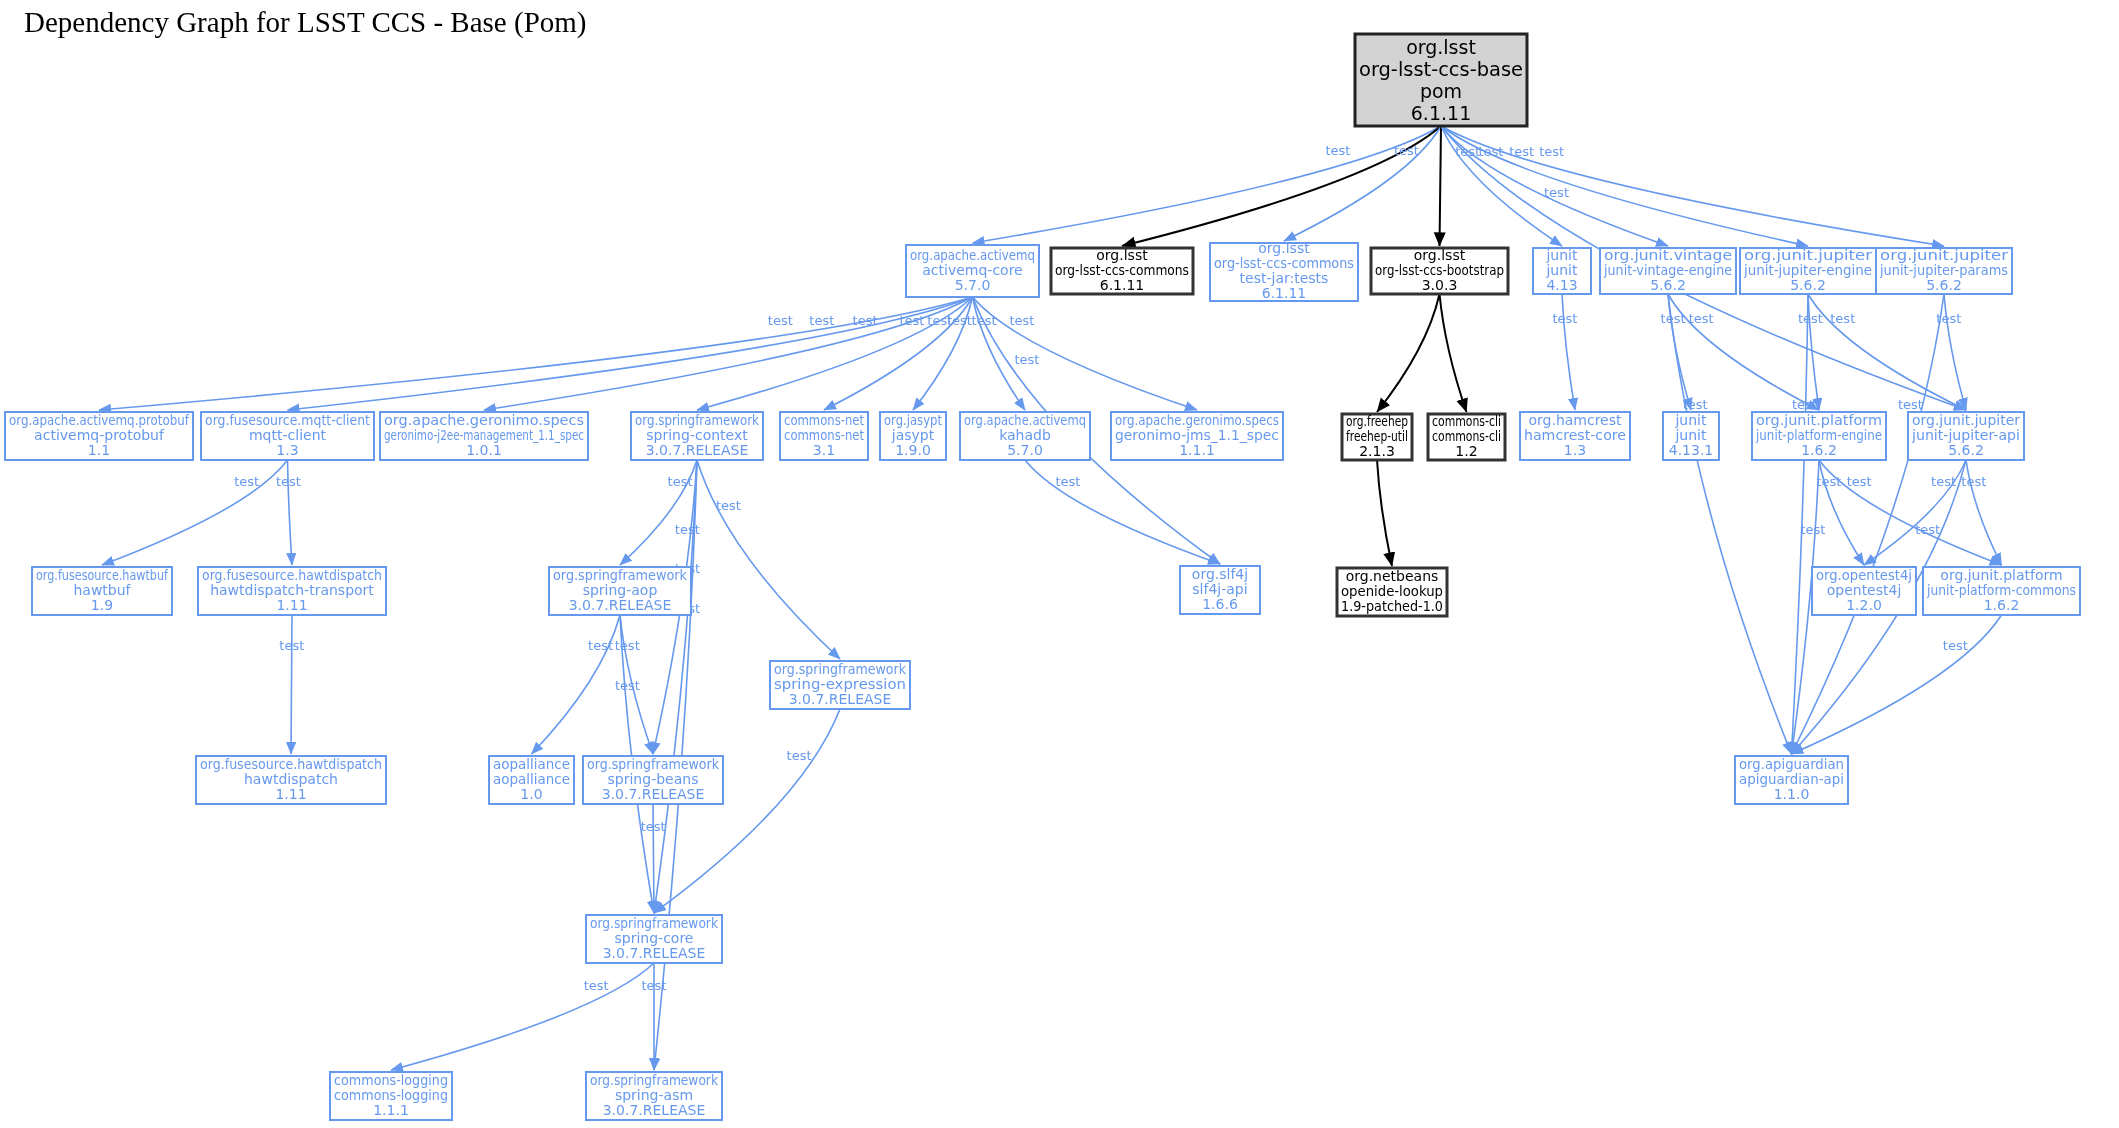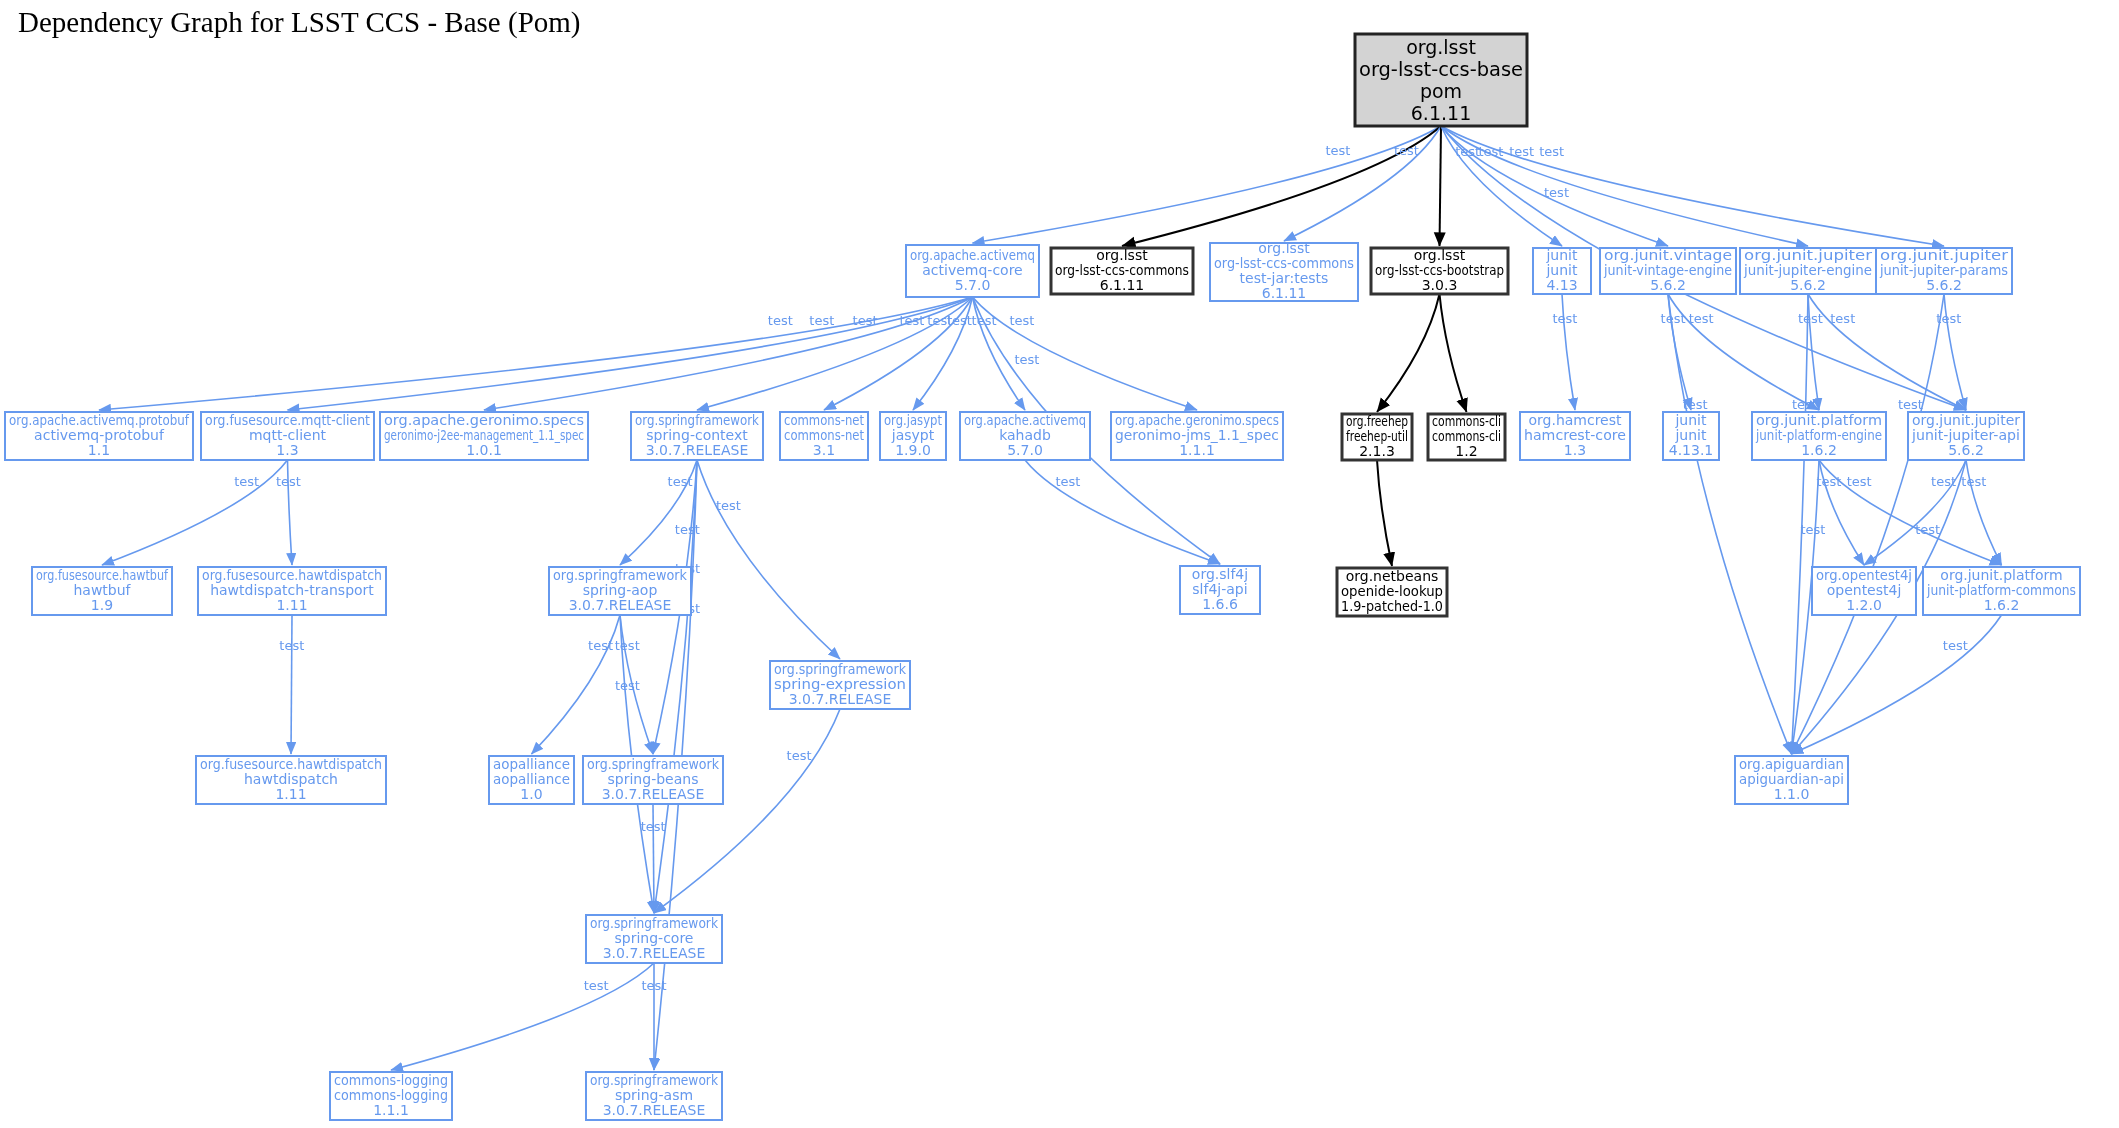--- a/index.html
+++ b/index.html
@@ -1,18 +1,18 @@
 <!DOCTYPE html>
 <html><head>
 <meta charset="utf-8">
 <style>
   html,body{margin:0;padding:0;background:#ffffff;}
   body{width:2119px;height:1128px;overflow:hidden;font-family:"DejaVu Sans",sans-serif;}
   #page-title{
-    position:absolute;left:18px;top:6px;
+    position:absolute;left:24px;top:6px;
     font-family:"Liberation Serif","DejaVu Serif",serif;
     font-size:29px;color:#000;white-space:nowrap;
   }
   #graph{position:absolute;left:0;top:0;width:2119px;height:1128px;}
   .node-box{fill:#ffffff;stroke:#6699ee;stroke-width:2;}
   .node-box.black{stroke:#333333;stroke-width:3;}
   .node-box.root{fill:#d3d3d3;stroke:#222222;stroke-width:3;}
   .node-label{font-family:"DejaVu Sans",sans-serif;font-size:14px;fill:#6699ee;text-anchor:middle;}
   .node-label.black{fill:#000000;}
   .node-label.root{fill:#000000;font-size:19px;}

